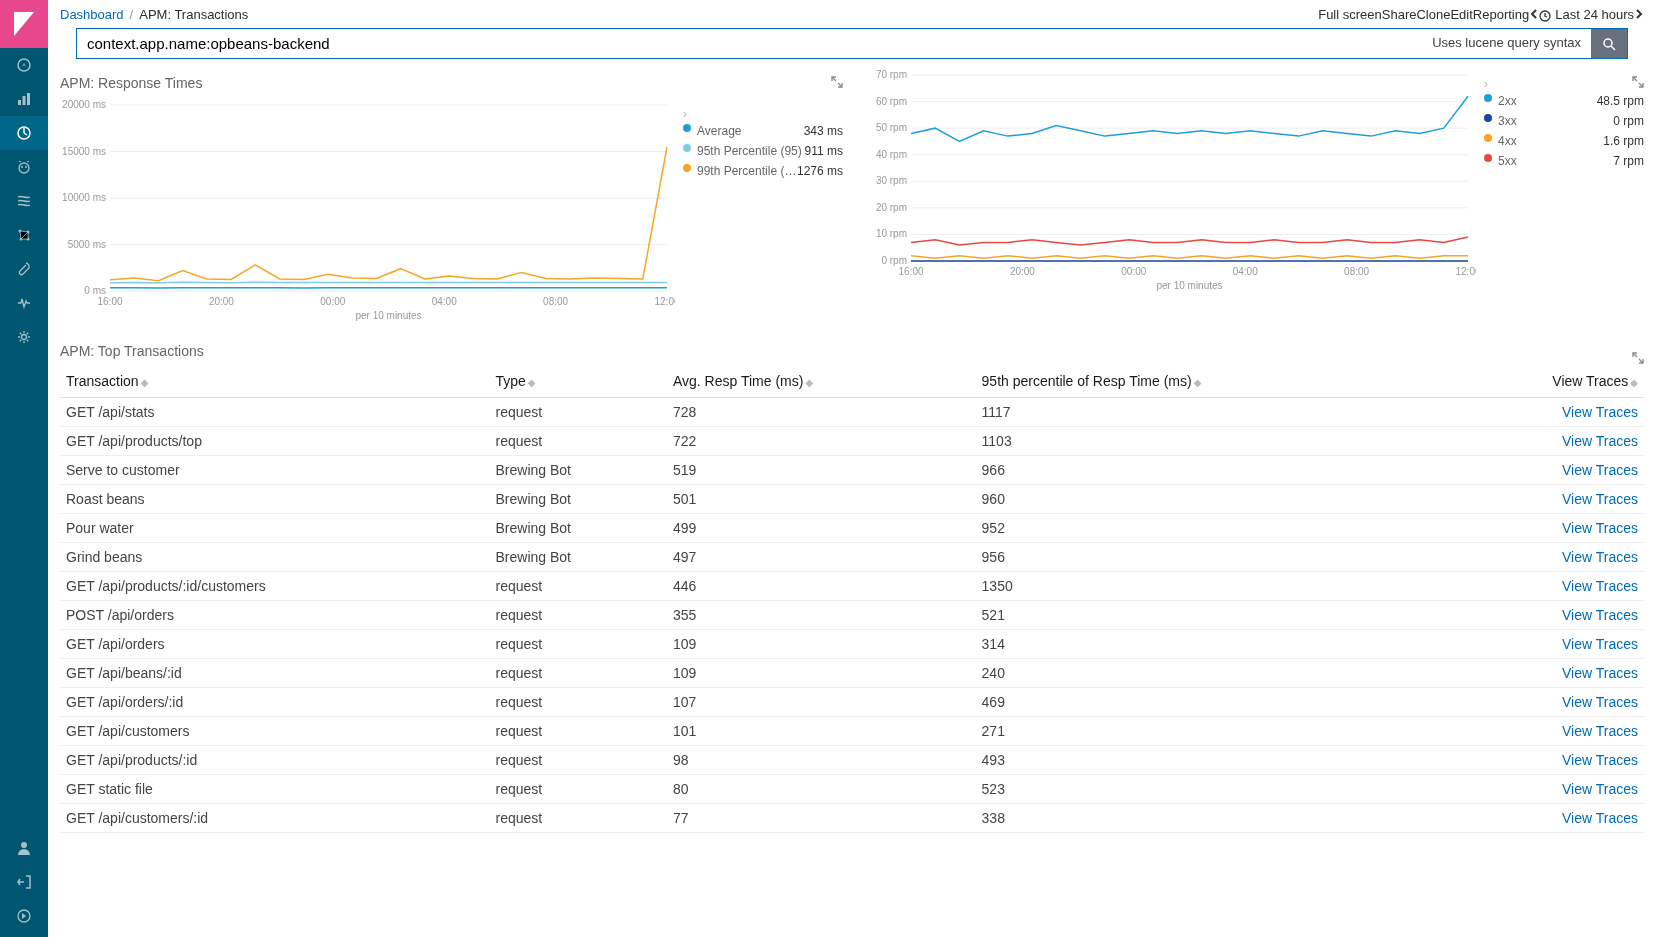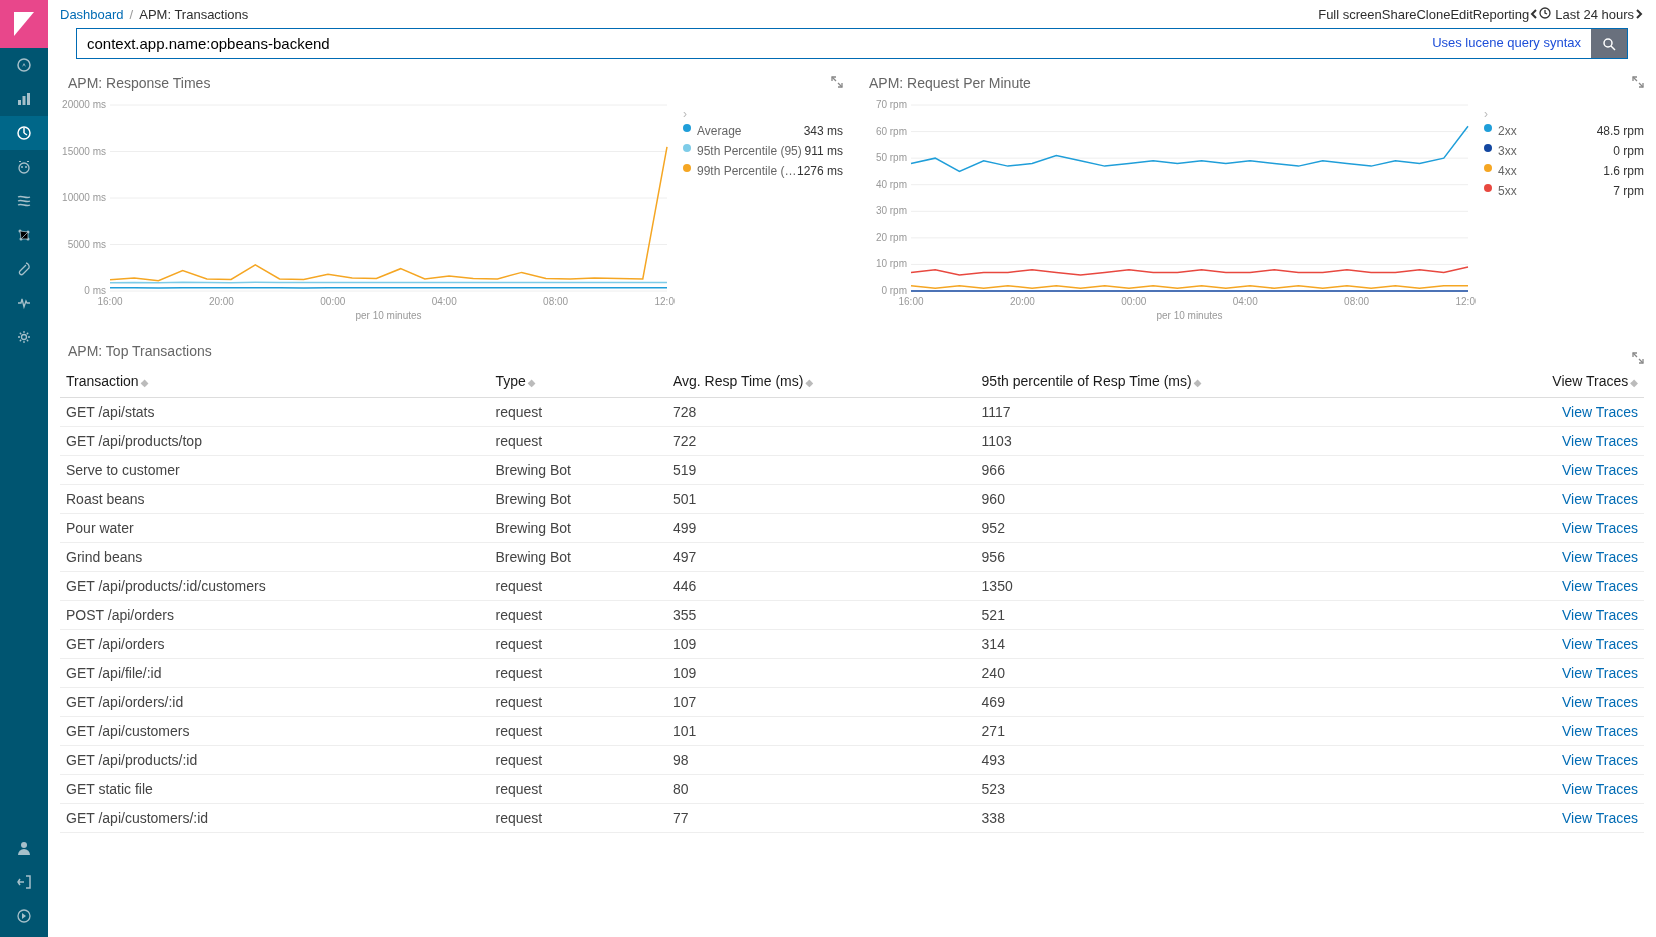--- a/index.html
+++ b/index.html
@@ -11,29 +11,29 @@
 .sidenav-item{width:48px;height:34px;display:flex;align-items:center;justify-content:center;color:#a6c0ca;cursor:pointer}
 .sidenav-item.active{background:#006789;color:#fff}
 .sidenav-bottom{display:flex;flex-direction:column;margin-bottom:4px}
 .main{flex:1;display:flex;flex-direction:column;min-width:0}
 .topbar{display:flex;align-items:center;padding:4px 12px;height:28px;font-size:13px}
 .breadcrumb{display:flex;align-items:center;gap:6px}
 .breadcrumb a{color:#006bb4;text-decoration:none}
 .breadcrumb .sep{color:#999}
 .top-actions{margin-left:auto;display:flex;align-items:center;gap:0;color:#2d2d2d}
 .top-actions span{cursor:pointer}
-.top-actions .iconbtn{display:inline-flex;align-items:flex-start;gap:4px}
+.top-actions .iconbtn{display:inline-flex;align-items:flex-end;gap:4px}
 .searchbar{display:flex;margin:0 28px 8px;border:1px solid #006bb4}
 .searchbar input{flex:1;border:none;padding:6px 10px;font-size:15px;outline:none}
-.lucene{color:#1d4ed8;padding:6px 10px;font-size:13px}
+.lucene{color:#404040;padding:6px 10px;font-size:13px}
 .searchbtn{width:36px;background:#69707d;color:#fff;border:none;display:flex;align-items:center;justify-content:center;cursor:pointer}
 .content{flex:1;overflow:auto;padding:0 12px 12px}
 .panels-row{display:flex;gap:18px}
 .panel{flex:1;position:relative;min-width:0}
-.panel-title{font-size:14px;color:#666;margin:8px 8px 6px}
+.panel-title{font-size:14px;color:#666;margin:8px 0 6px}
 .expand-icon{position:absolute;top:8px;right:0;color:#888;cursor:pointer}
 .chart-area{display:flex;gap:8px}
 .chart-svg{flex:1;min-width:0}
 .legend{width:160px;font-size:12px;padding-top:10px}
 .legend-row{display:flex;align-items:flex-start;padding:3px 0}
 .legend-dot{width:8px;height:8px;border-radius:50%;margin-right:6px;flex-shrink:0}
 .legend-name{flex:1;color:#666;white-space:nowrap;overflow:hidden;text-overflow:ellipsis}
 .legend-val{color:#333;font-weight:500}
 .legend-chevron{color:#bbb;margin-right:4px;cursor:pointer}
 .axis-text{font-size:10px;fill:#999}
@@ -231,21 +231,20 @@
                   </div>
                 </div>
             </div>
           </div>
         </div>
         <div class="panel">
           <span class="expand-icon"><svg width="12" height="12" viewBox="0 0 12 12">
                 <path d="M1 5 L1 1 L5 1 M7 11 L11 11 L11 7" stroke="#888" fill="none" stroke-width="1.3"></path>
                 <path d="M1 1 L5 5 M11 11 L7 7" stroke="#888" stroke-width="1.3"></path>
               </svg></span>
-          <div class="panel-title">APM: Request Per Minute</div>
           <div class="chart-area">
             <svg class="chart-svg" id="chart-rpm" height="230" viewBox="0 0 615 230">
                 <line class="grid-line" x1="50" x2="607" y1="194" y2="194"></line>
                 <text class="axis-text" x="46" y="197" text-anchor="end">0 rpm</text>
                 <line class="grid-line" x1="50" x2="607" y1="167.42857142857144" y2="167.42857142857144"></line>
                 <text class="axis-text" x="46" y="170.42857142857144" text-anchor="end">10 rpm</text>
                 <line class="grid-line" x1="50" x2="607" y1="140.85714285714286" y2="140.85714285714286"></line>
                 <text class="axis-text" x="46" y="143.85714285714286" text-anchor="end">20 rpm</text>
                 <line class="grid-line" x1="50" x2="607" y1="114.28571428571429" y2="114.28571428571429"></line>
                 <text class="axis-text" x="46" y="117.28571428571429" text-anchor="end">30 rpm</text>
@@ -372,21 +371,21 @@
                 <td class="col-traces"><a href="#">View Traces</a></td>
               </tr>
               <tr>
                 <td>GET /api/orders</td>
                 <td>request</td>
                 <td>109</td>
                 <td>314</td>
                 <td class="col-traces"><a href="#">View Traces</a></td>
               </tr>
               <tr>
-                <td>GET /api/file/:id</td>
+                <td>GET /api/beans/:id</td>
                 <td>request</td>
                 <td>109</td>
                 <td>240</td>
                 <td class="col-traces"><a href="#">View Traces</a></td>
               </tr>
               <tr>
                 <td>GET /api/orders/:id</td>
                 <td>request</td>
                 <td>107</td>
                 <td>469</td>

